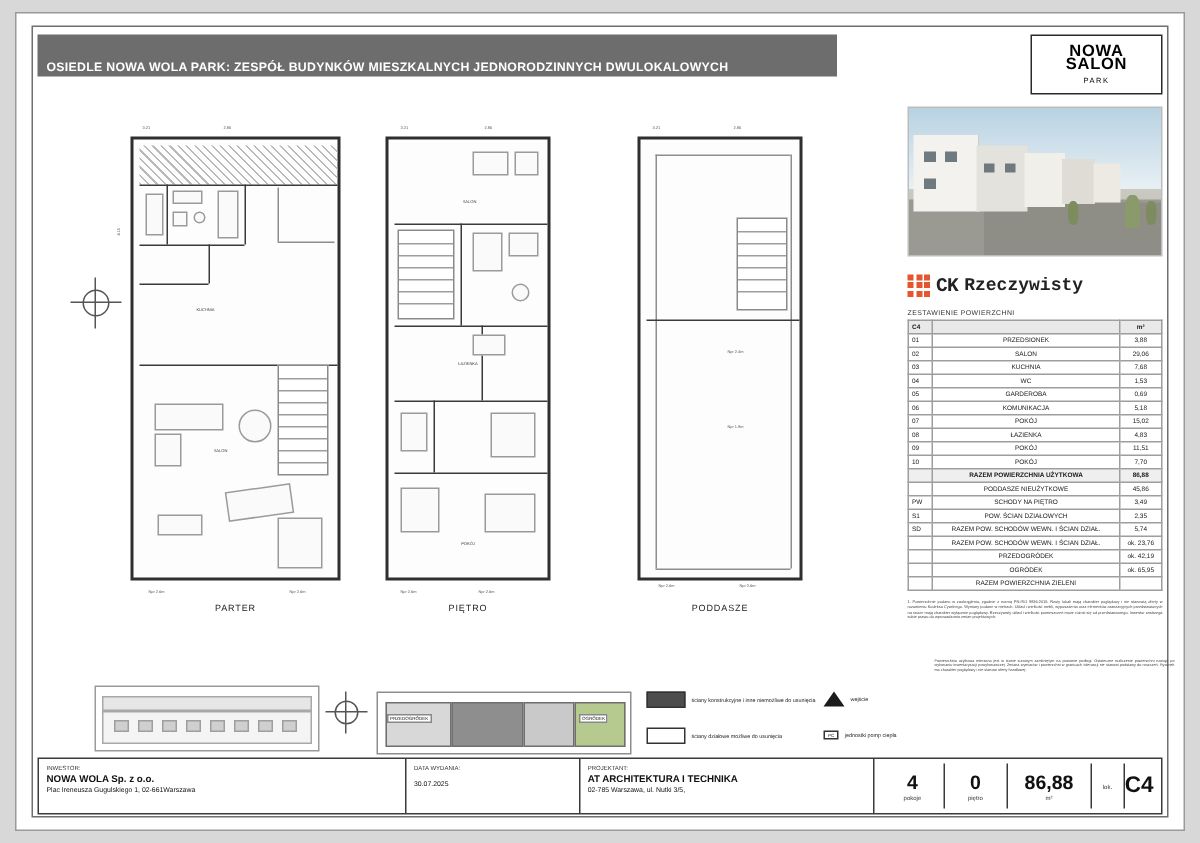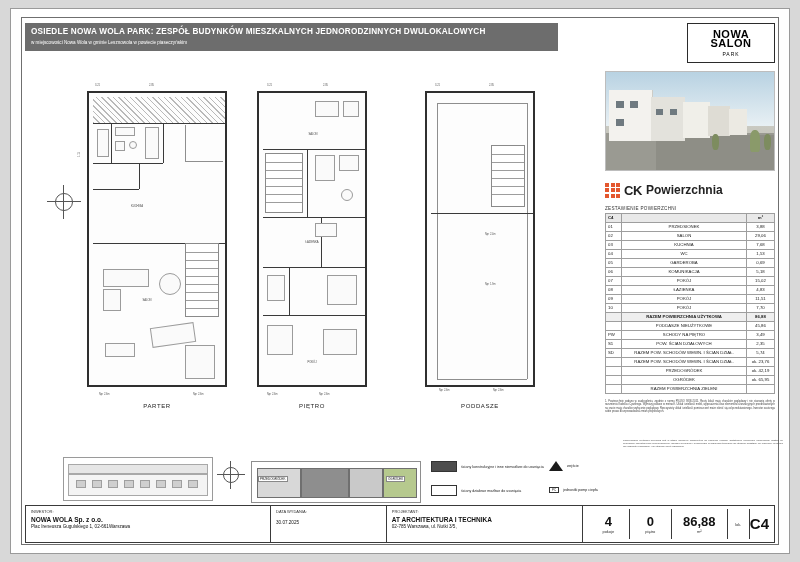--- a/index.html
+++ b/index.html
@@ -18,21 +18,21 @@
   }
   .inner-frame {
     position:absolute; left:10px; top:8px; right:10px; bottom:8px;
     border: 1px solid #6f6f6f;
   }
 
   
   .title-bar {
     position:absolute; left:14px; top:14px; width:533px; height:28px;
     background:#6d6d6d; color:#fff;
-    padding:3px 6px 0 6px;
+    padding:16px 6px 0 6px;
   }
   .title-bar .t1 { font-size:8.2px; font-weight:bold; letter-spacing:.2px; line-height:11px;}
   .title-bar .t2 { font-size:4.6px; font-weight:normal; margin-top:3px; line-height:6px;}
 
   
   .logo-box {
     position:absolute; right:14px; top:14px; width:88px; height:40px;
     border:1px solid #2b2b2b; background:#fff;
     display:flex; align-items:center; justify-content:center; flex-direction:column;
   }
@@ -56,21 +56,21 @@
   .photo .b2 { left:27%; top:26%; width:20%; height:44%; background:#e3e2dc;}
   .photo .b3 { left:46%; top:31%; width:16%; height:36%; background:#f0efe9;}
   .photo .b4 { left:61%; top:35%; width:13%; height:30%; background:#dedcd4;}
   .photo .b5 { left:73%; top:38%; width:11%; height:26%; background:#eceae3;}
   .photo .w { position:absolute; background:#6f7a80; }
   .photo .tree { position:absolute; bottom:18%; width:10px; height:22px; background:#8a9a6a; border-radius:40% 40% 20% 20%; }
   .photo .tree2 { position:absolute; bottom:20%; width:7px; height:16px; background:#7d8c5f; border-radius:40%; }
 
   .dev-logo {
     margin-top:6px; width:170px; height:26px;
-    display:flex; align-items:center;
+    display:flex; align-items:center;font-family:Liberation Mono, monospace;
   }
   .dev-logo .dots { display:grid; grid-template-columns:repeat(3,4px); grid-template-rows:repeat(3,4px); gap:1.5px; margin-right:4px;}
   .dev-logo .dots i { display:block; width:4px; height:4px; background:#e4572e; }
   .dev-logo .ck { font-size:13px; font-weight:bold; color:#222; letter-spacing:-.4px;}
   .dev-logo .dv { font-size:12px; font-weight:bold; color:#222; margin-left:4px;}
 
   .table-title { font-size:4.6px; color:#333; margin:3px 0 2px 0; letter-spacing:.3px;}
 
   table.areas { width:170px; border-collapse:collapse; font-size:4.3px; color:#1a1a1a;}
   table.areas td { border:.5px solid #9e9e9e; padding:1px 2px; height:8.4px; line-height:6px;}
@@ -379,21 +379,21 @@
           <i></i>
           <i></i>
           <i></i>
           <i></i>
           <i></i>
           <i></i>
           <i></i>
           <i></i>
       </span>
       <span class="ck">CK</span>
-      <span class="dv">Powierzchnia</span>
+      <span class="dv">Rzeczywisty</span>
     </div>
 
     <div class="table-title">ZESTAWIENIE POWIERZCHNI</div>
 
     <table class="areas">
       <tbody>
         <tr class="hdr">
           <td class="num">C4</td>
           <td class="nam"></td>
           <td class="val">m²</td>

